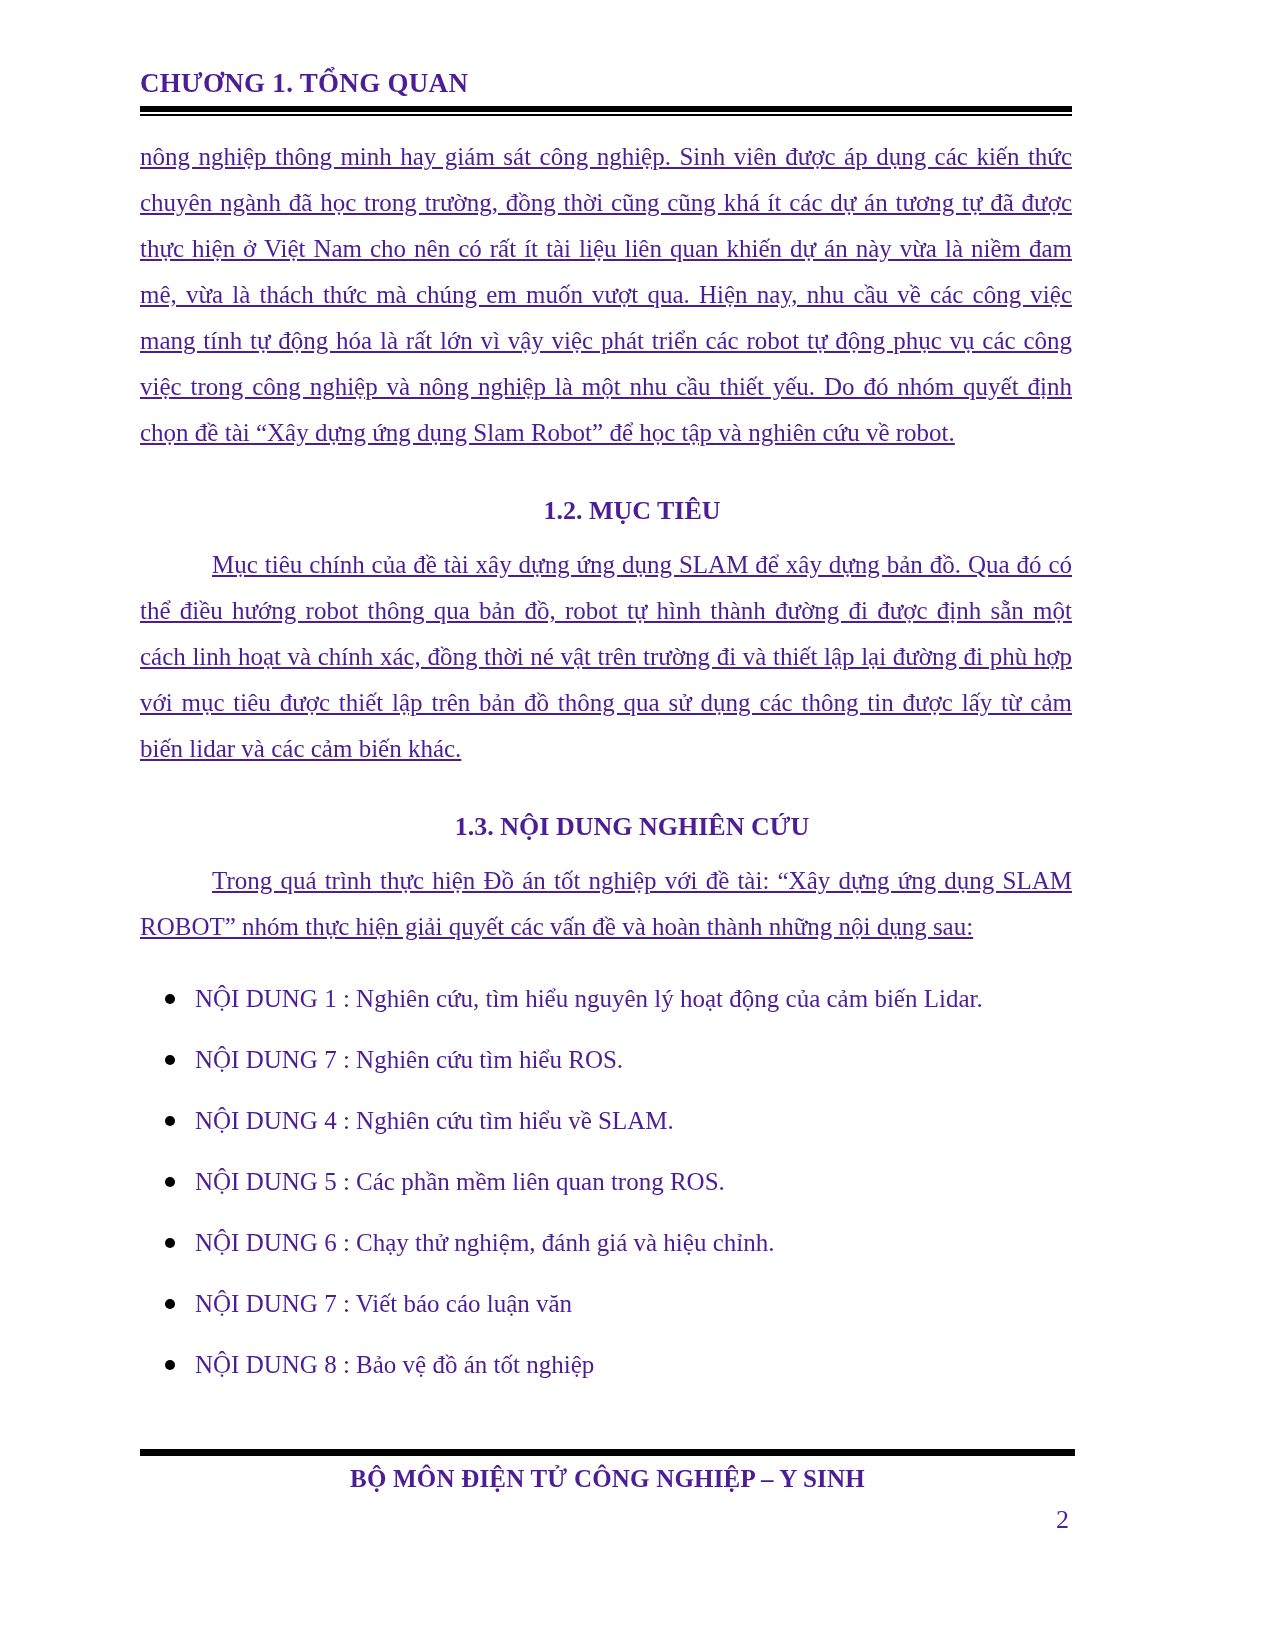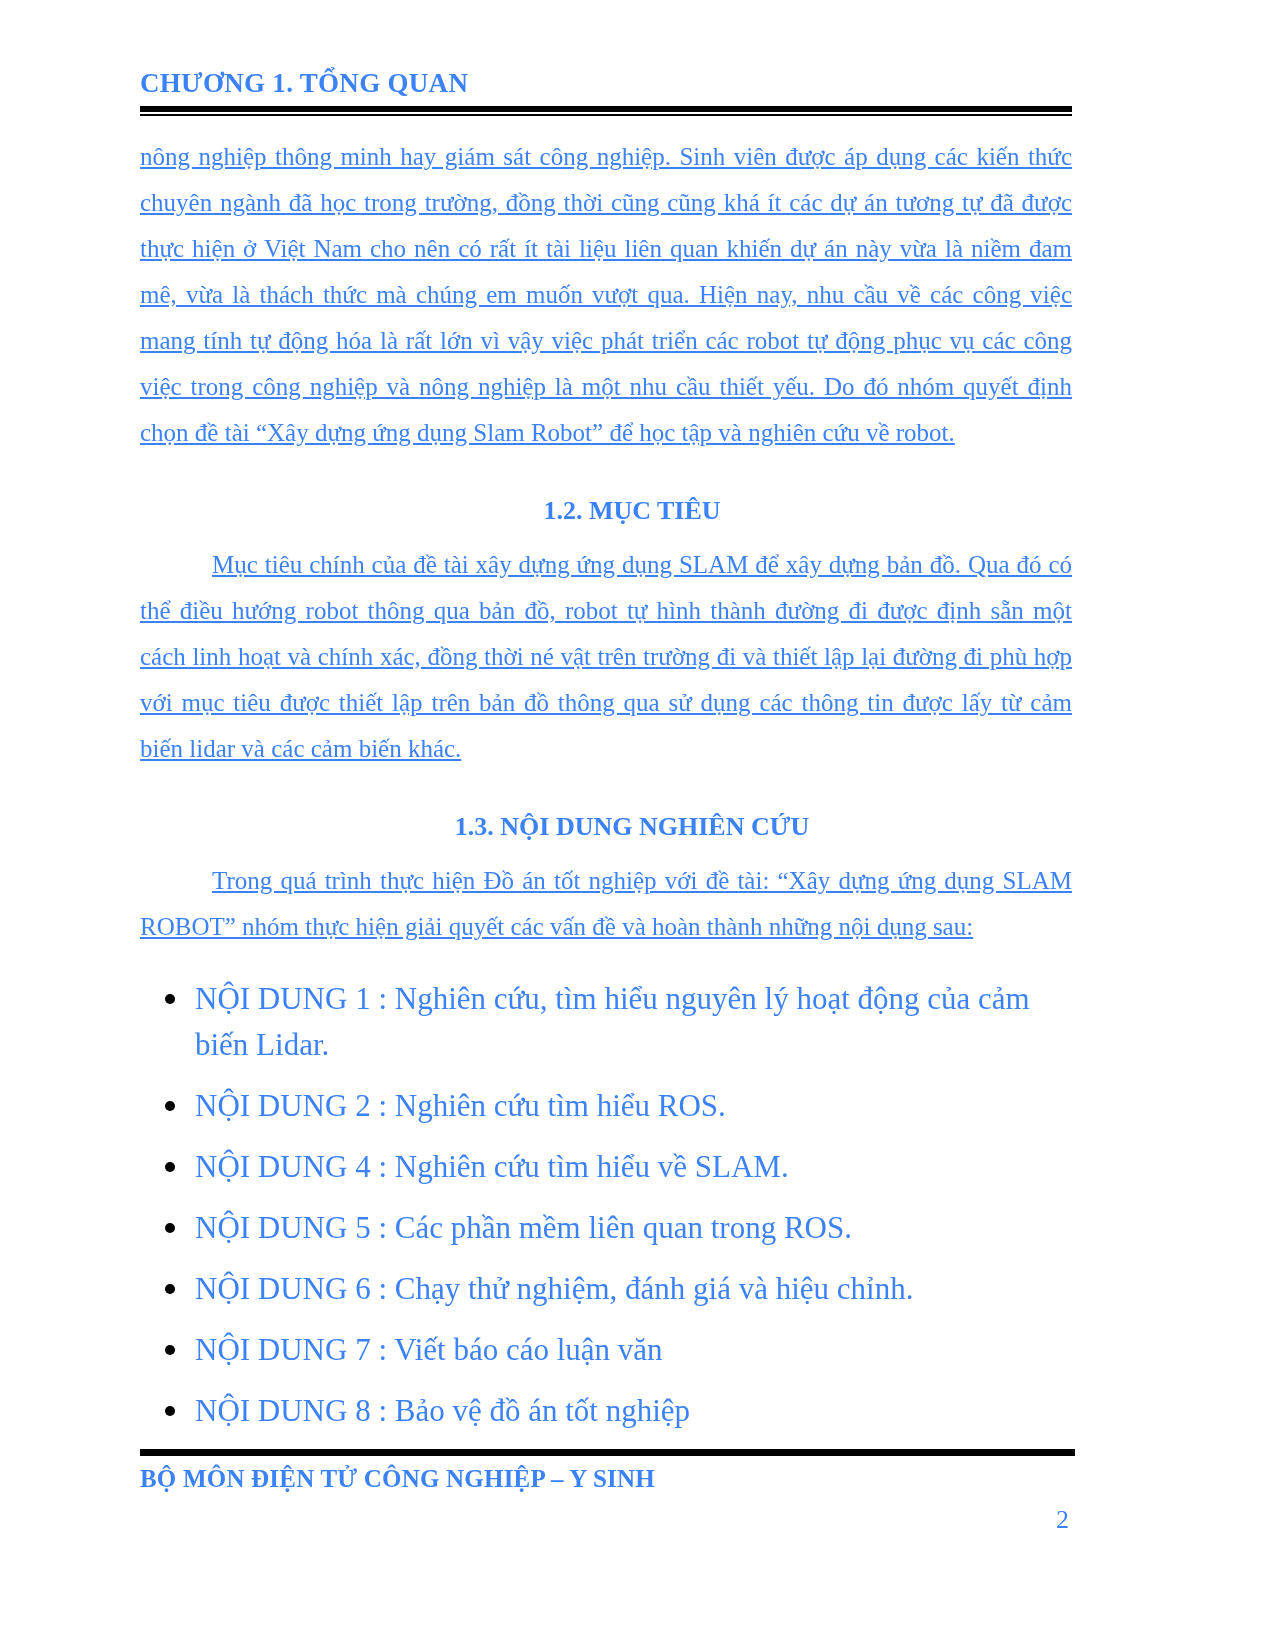--- a/index.html
+++ b/index.html
@@ -4,21 +4,21 @@
 <style>
   * { box-sizing: border-box; }
   html, body { margin: 0; padding: 0; background: #888; }
   .page {
     position: relative;
     width: 1275px;
     height: 1650px;
     margin: 0 auto;
     background: #ffffff;
     font-family: "Liberation Serif", serif;
-    color: #3b82f6;
+    color: #4c1d95;
     overflow: hidden;
   }
   .content {
     position: absolute;
     left: 140px;
     right: 203px;
     top: 66px;
   }
   .chapter-title {
     font-size: 27px;
@@ -45,21 +45,21 @@
     text-align: center;
   }
   .bullet-list {
     list-style: none;
     margin: 26px 0 0 0;
     padding: 0;
   }
   .bullet-item {
     position: relative;
     padding-left: 55px;
-    font-size: 31px;
+    font-size: 25px;
     line-height: 46px;
     margin-bottom: 15px;
   }
   .dot {
     position: absolute;
     left: 25px;
     top: 18px;
     width: 10px;
     height: 10px;
     border-radius: 50%;
@@ -70,20 +70,21 @@
     left: 140px;
     right: 200px;
     top: 1449px;
   }
   .footer-rule { height: 7px; background: #000; }
   .footer-text {
     font-size: 25px;
     font-weight: bold;
     margin-top: 9px;
     letter-spacing: 0.2px;
+    text-align: center;
   }
   .page-number {
     text-align: right;
     font-size: 26px;
     margin-top: 12px;
     padding-right: 6px;
   }
 </style>
 </head>
 <body>
@@ -105,21 +106,21 @@
     <h2 class="section-heading">1.3. NỘI DUNG NGHIÊN CỨU</h2>
     <p class="para">Trong quá trình thực hiện Đồ án tốt nghiệp với đề tài: “Xây dựng ứng dụng SLAM ROBOT” nhóm thực hiện giải quyết các vấn đề và hoàn thành những nội dụng sau:</p>
 
     <ul class="bullet-list">
       <li class="bullet-item">
         <span class="dot"></span>
         <span>NỘI DUNG 1 : Nghiên cứu, tìm hiểu nguyên lý hoạt động của cảm biến Lidar.</span>
       </li>
       <li class="bullet-item">
         <span class="dot"></span>
-        <span>NỘI DUNG 2 : Nghiên cứu tìm hiểu ROS.</span>
+        <span>NỘI DUNG 7 : Nghiên cứu tìm hiểu ROS.</span>
       </li>
       <li class="bullet-item">
         <span class="dot"></span>
         <span>NỘI DUNG 4 : Nghiên cứu tìm hiểu về SLAM.</span>
       </li>
       <li class="bullet-item">
         <span class="dot"></span>
         <span>NỘI DUNG 5 : Các phần mềm liên quan trong ROS.</span>
       </li>
       <li class="bullet-item">

